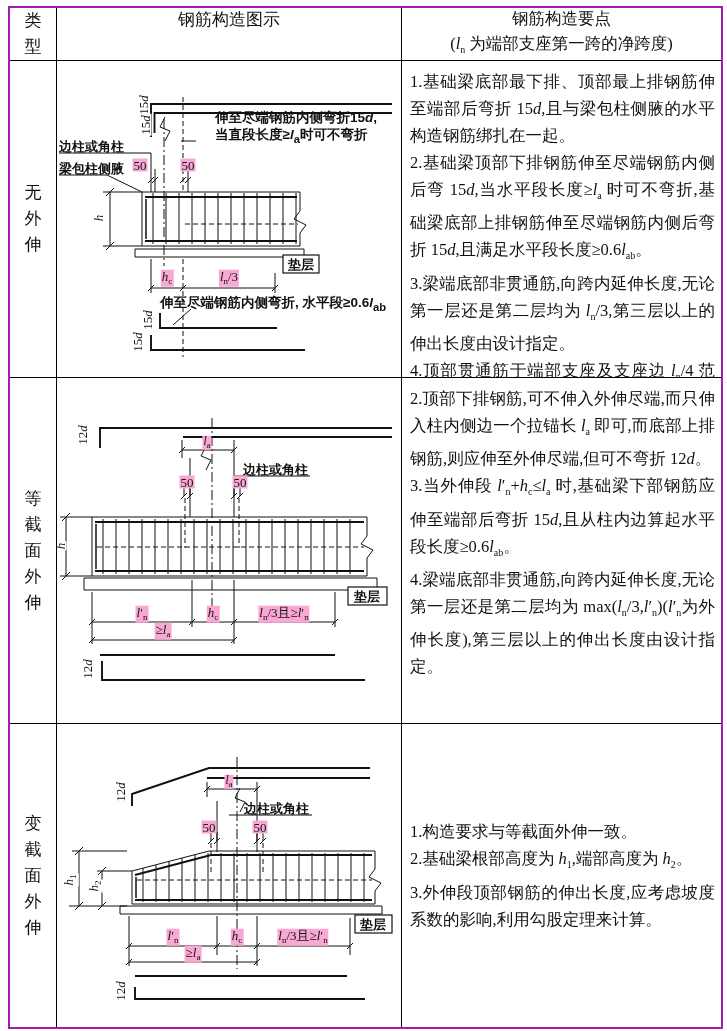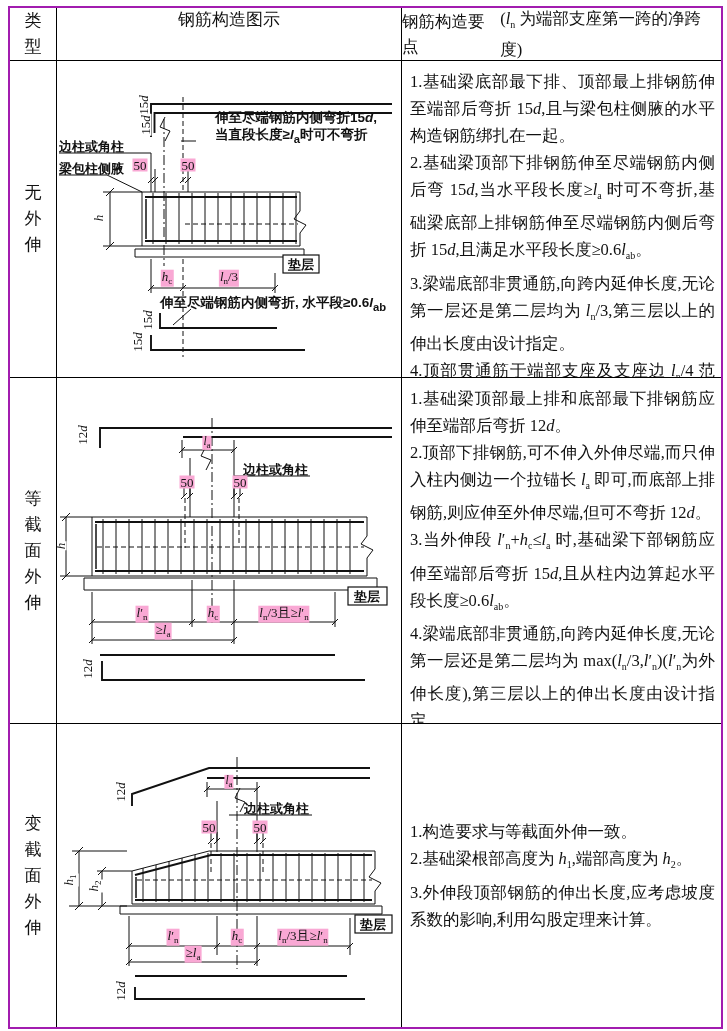--- a/index.html
+++ b/index.html
@@ -5,21 +5,21 @@
   html,body{margin:0;padding:0;background:#fff;}
   body{width:727px;height:1031px;position:relative;font-family:"Liberation Serif","DejaVu Serif",serif;color:#111;}
   .table{position:absolute;left:8px;top:6px;width:711px;height:1019px;border:2px solid #a21caf;
          display:grid;grid-template-columns:47px 345px 1fr;grid-template-rows:53px 317px 346px 1fr;}
   .cell{border-right:1px solid #000;border-bottom:1px solid #000;position:relative;overflow:hidden;background:#fff;}
   .cell.last-col{border-right:none;}
   .cell.last-row{border-bottom:none;}
   .vert-center{display:flex;align-items:center;justify-content:center;}
   .type-label{width:18px;word-break:break-all;line-height:26px;font-size:17px;text-align:center;}
   .hdr-mid{display:flex;align-items:flex-start;justify-content:center;font-size:17px;}
-  .hdr-right{display:flex;flex-direction:row;align-items:center;justify-content:center;font-size:16.5px;line-height:25px;}
+  .hdr-right{display:flex;flex-direction:column;align-items:center;justify-content:center;font-size:16.5px;line-height:25px;}
   .pts{padding:7px 6px 0 8px;}
   .pts.centered{display:flex;flex-direction:column;justify-content:center;padding-top:0;}
   .pts p{margin:0;font-size:16.5px;line-height:27px;text-align:justify;}
   .pts sub, .hdr-right sub{font-size:10px;}
   .dia{position:relative;}
   .dia svg{position:absolute;left:0;top:0;}
   .s{stroke:#111;stroke-width:1;fill:none;}
   .s15{stroke:#111;stroke-width:1.5;fill:none;}
   .s2{stroke:#111;stroke-width:1.9;fill:none;}
   .dash{stroke-dasharray:5 3;}
@@ -139,21 +139,20 @@
     <div class="dlabel" style="left:183px;top:104px;">50</div>
     <div class="vlabel" style="left:3px;top:168px;"><i>h</i></div>
     <div class="clabel" style="left:310px;top:218px;transform:translate(-50%,-50%);">垫层</div>
     <div class="dlabel" style="left:85px;top:236px;"><i>l</i>′<sub>n</sub></div>
     <div class="dlabel" style="left:156px;top:236px;"><i>h</i><sub>c</sub></div>
     <div class="dlabel" style="left:227px;top:236px;"><i>l</i><sub>n</sub>/3且≥<i>l</i>′<sub>n</sub></div>
     <div class="dlabel" style="left:106px;top:253px;">≥<i>l</i><sub>a</sub></div>
     <div class="vlabel" style="left:30px;top:291px;">12<i>d</i></div>
   </div>
   <div class="cell pts last-col">
-    <p>1.基础梁顶部最上排和底部最下排钢筋应伸至端部后弯折 12<i>d</i>。</p>
     <p>2.顶部下排钢筋,可不伸入外伸尽端,而只伸入柱内侧边一个拉锚长 <i>l</i><sub>a</sub> 即可,而底部上排钢筋,则应伸至外伸尽端,但可不弯折 12<i>d</i>。</p>
     <p>3.当外伸段 <i>l</i>′<sub>n</sub>+<i>h</i><sub>c</sub>≤<i>l</i><sub>a</sub> 时,基础梁下部钢筋应伸至端部后弯折 15<i>d</i>,且从柱内边算起水平段长度≥0.6<i>l</i><sub>ab</sub>。</p>
     <p>4.梁端底部非贯通筋,向跨内延伸长度,无论第一层还是第二层均为 max(<i>l</i><sub>n</sub>/3,<i>l</i>′<sub>n</sub>)(<i>l</i>′<sub>n</sub>为外伸长度),第三层以上的伸出长度由设计指定。</p>
 
   </div>
 
   <div class="cell vert-center last-row">
     <div class="type-label">变截面外伸</div>
   </div>
   <div class="cell dia last-row">

